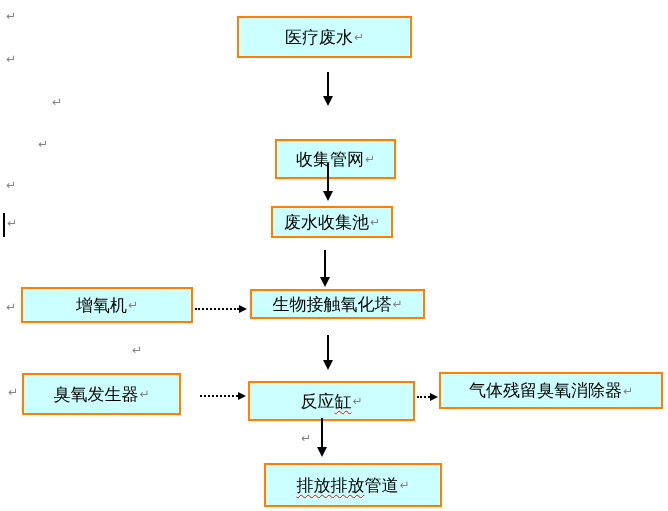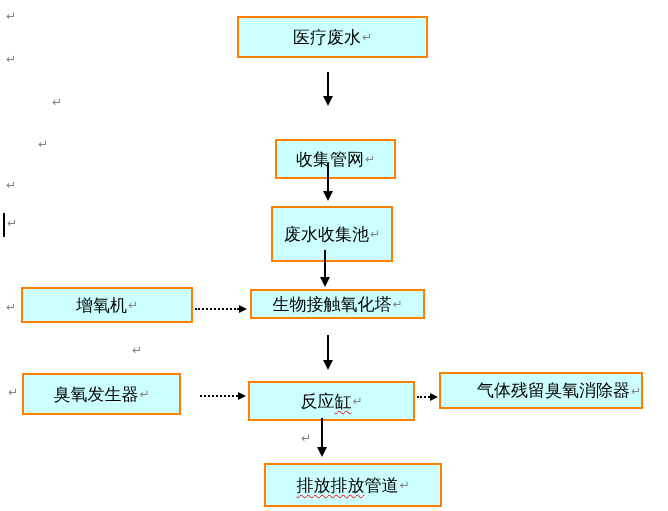--- a/index.html
+++ b/index.html
@@ -82,31 +82,31 @@
     position:absolute;
     width:2px;
     background:#000000;
   }
 </style>
 </head>
 <body>
 
 <div class="canvas">
 
-  <div class="node" style="left:237px; top:16px; width:191px; height:42px;">
+  <div class="node" style="left:237px; top:16px; width:175px; height:42px;">
     <span>医疗废水</span>
       <span class="pmark">↵</span>
   </div>
 
   <div class="node" style="left:275px; top:118px; width:121px; height:40px;margin-top:21px;">
     <span>收集管网</span>
       <span class="pmark">↵</span>
   </div>
 
-  <div class="node" style="left:271px; top:206px; width:122px; height:56px;">
+  <div class="node" style="left:271px; top:206px; width:122px; height:32px;">
     <span>废水收集池</span>
       <span class="pmark">↵</span>
   </div>
 
   <div class="node" style="left:250px; top:289px; width:175px; height:30px;">
     <span>生物接触氧化塔</span>
       <span class="pmark">↵</span>
   </div>
 
   <div class="node" style="left:21px; top:287px; width:172px; height:36px;">
@@ -117,21 +117,21 @@
   <div class="node" style="left:248px; top:373px; width:167px; height:40px;margin-top:8px;">
     <span><span>反应</span><span class="wavy">缸</span></span>
       <span class="pmark">↵</span>
   </div>
 
   <div class="node" style="left:22px; top:373px; width:159px; height:42px;text-align:right;">
     <span>臭氧发生器</span>
       <span class="pmark">↵</span>
   </div>
 
-  <div class="node" style="left:439px; top:372px; width:204px; height:37px;justify-content:flex-end;">
+  <div class="node" style="left:439px; top:372px; width:224px; height:37px;">
     <span>气体残留臭氧消除器</span>
       <span class="pmark">↵</span>
   </div>
 
   <div class="node" style="left:243px; top:463px; width:178px; height:44px;margin-left:21px;">
     <span><span class="wavy">排放排放</span><span>管道</span></span>
       <span class="pmark">↵</span>
   </div>
 
   <div class="varrow" style="left:327px; top:72px;  height:24px;">

